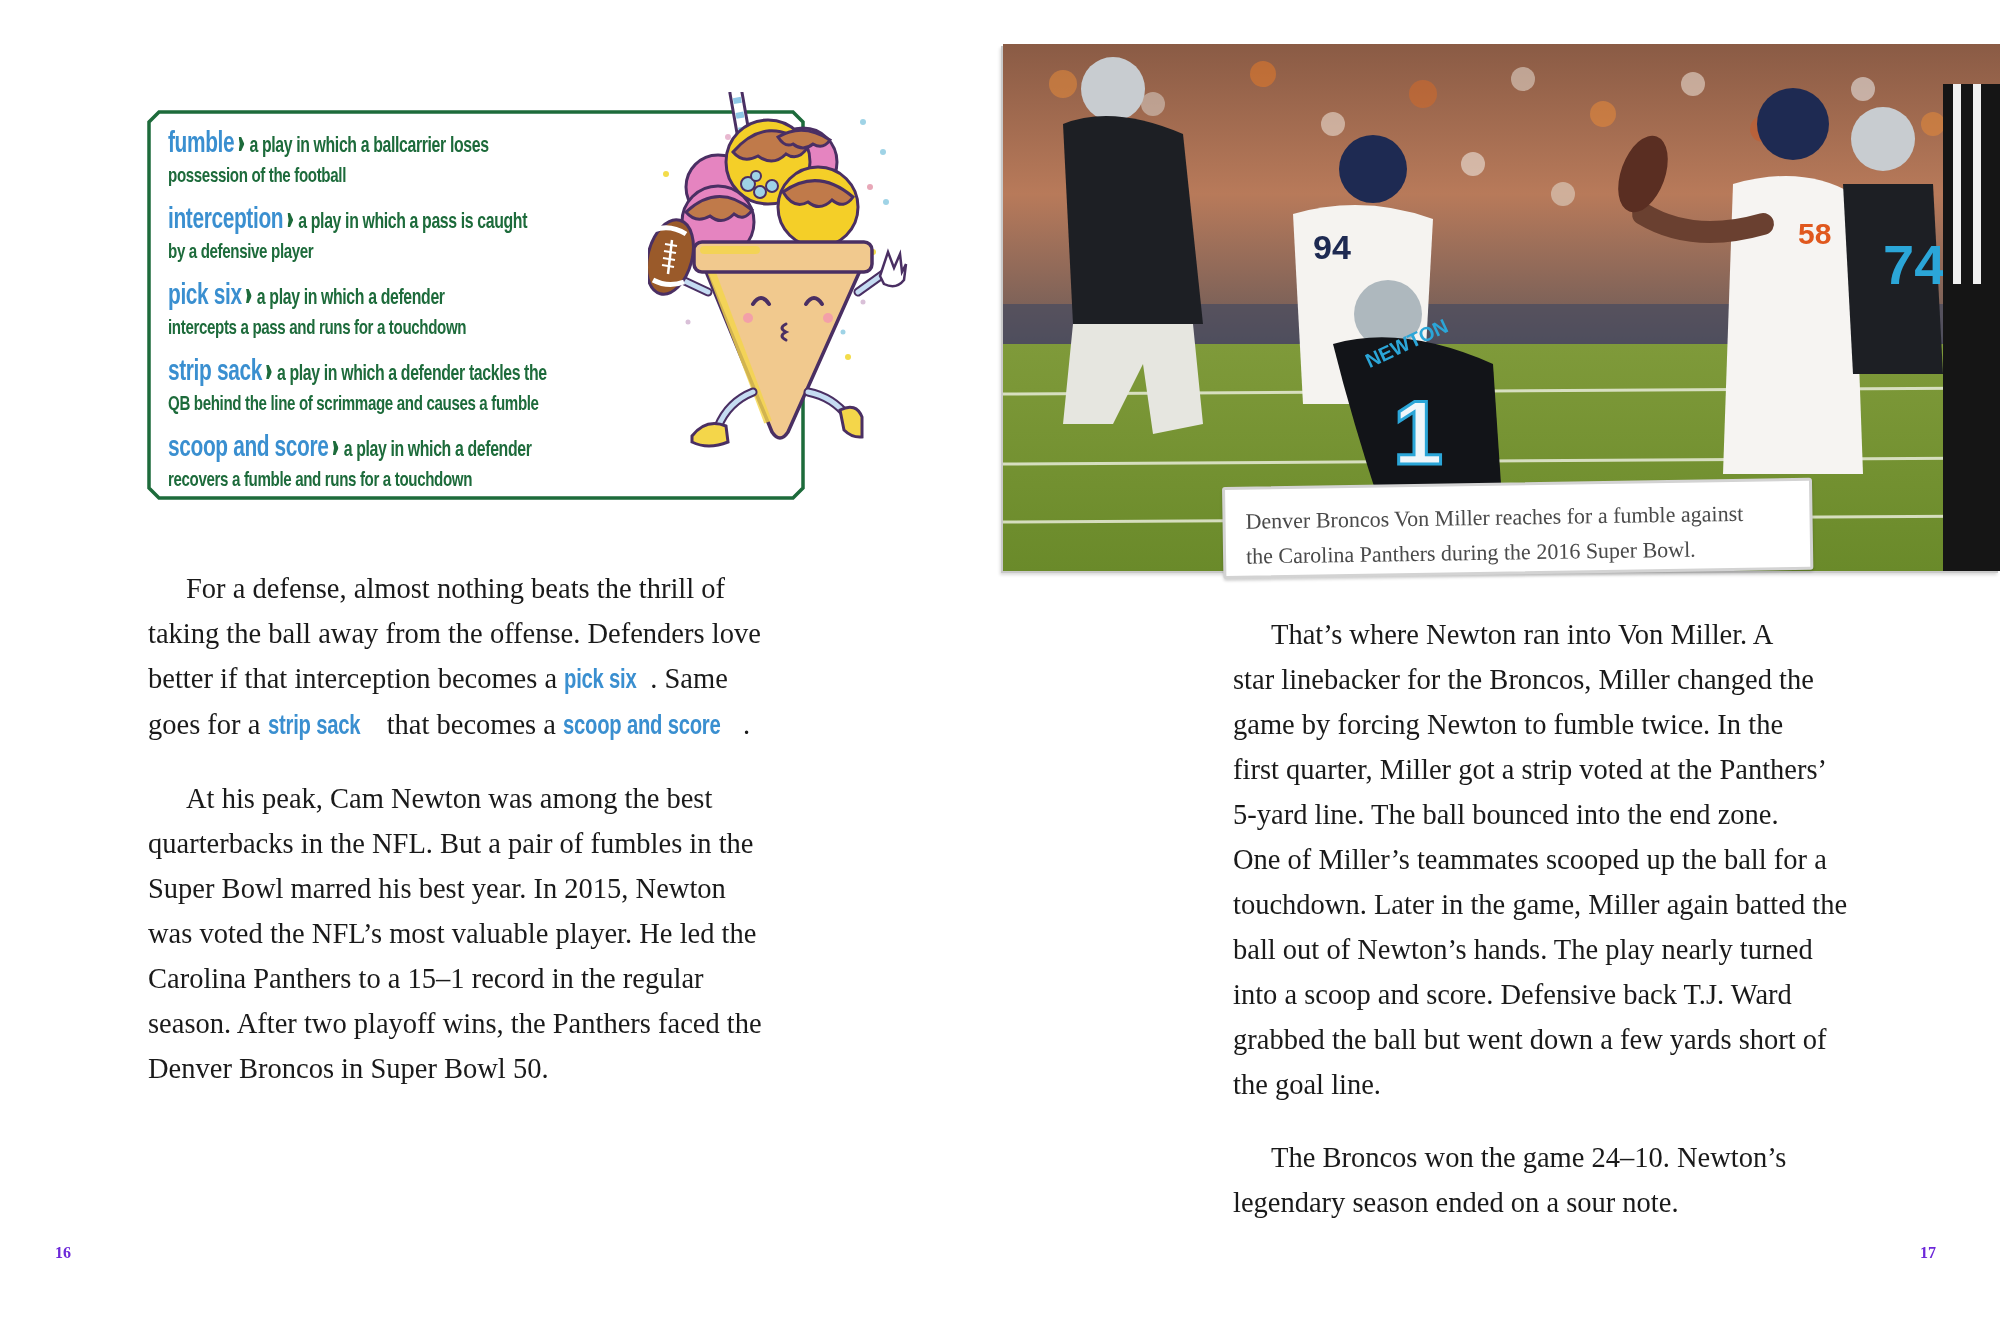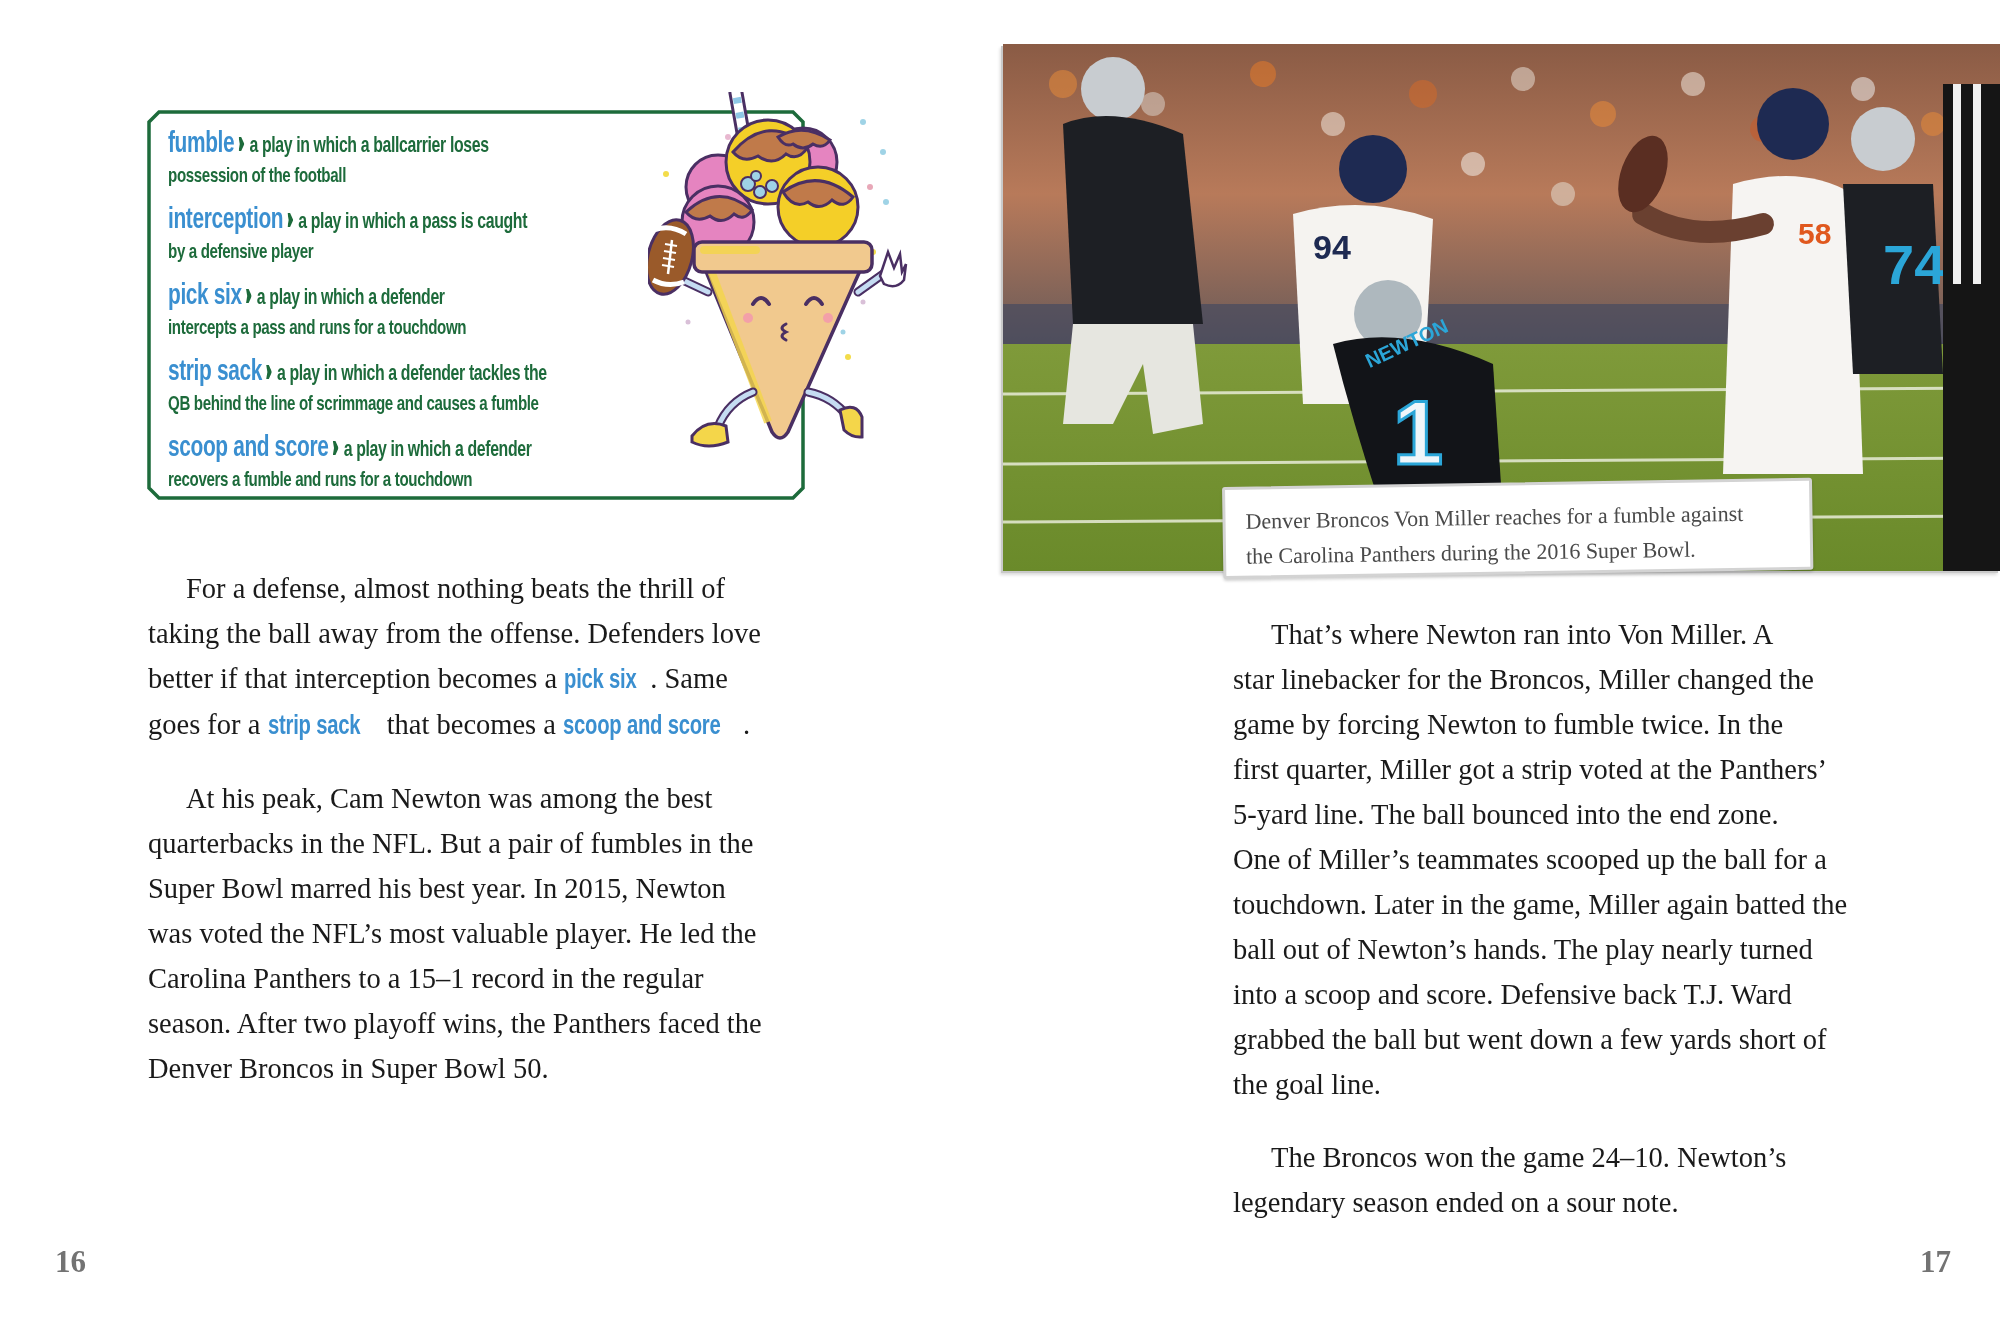--- a/index.html
+++ b/index.html
@@ -38,21 +38,21 @@
            box-shadow:-2px 2px 0 #c9c9c9, -3px 4px 3px rgba(0,0,0,0.15);margin-top:44px; }
   .photo svg { display:block; }
 
   .caption { position:absolute; left:1222px; top:487px; width:590px; height:92px; background:#ffffff;
              border:3px solid #d3d3d3; border-radius:3px; box-shadow:0 2px 3px rgba(0,0,0,0.18);
              transform:rotate(-0.9deg); transform-origin:left top; box-sizing:border-box;
              padding:14px 18px 0 20px; font-size:22px; line-height:35px; color:#4a4a4a; }
   .caption span { display:block; white-space:nowrap; }
 
   
-  .pagenum { position:absolute; top:1244px; font-weight:bold; font-size:31px; color:#737373; }
+  .pagenum { position:absolute; top:1244px; font-weight:bold; font-size:16px; color:#6d28d9; }
   .pn-left { left:55px; }
   .pn-right { left:1920px; }
 </style>
 </head>
 <body>
 
 <div class="glossary">
   <svg class="frame" width="658" height="390" viewBox="0 0 658 390">
     <polygon points="12,2 646,2 656,12 656,378 646,388 12,388 2,378 2,12" fill="#ffffff" stroke="#1d6b3b" stroke-width="3.5"></polygon>
   </svg>

